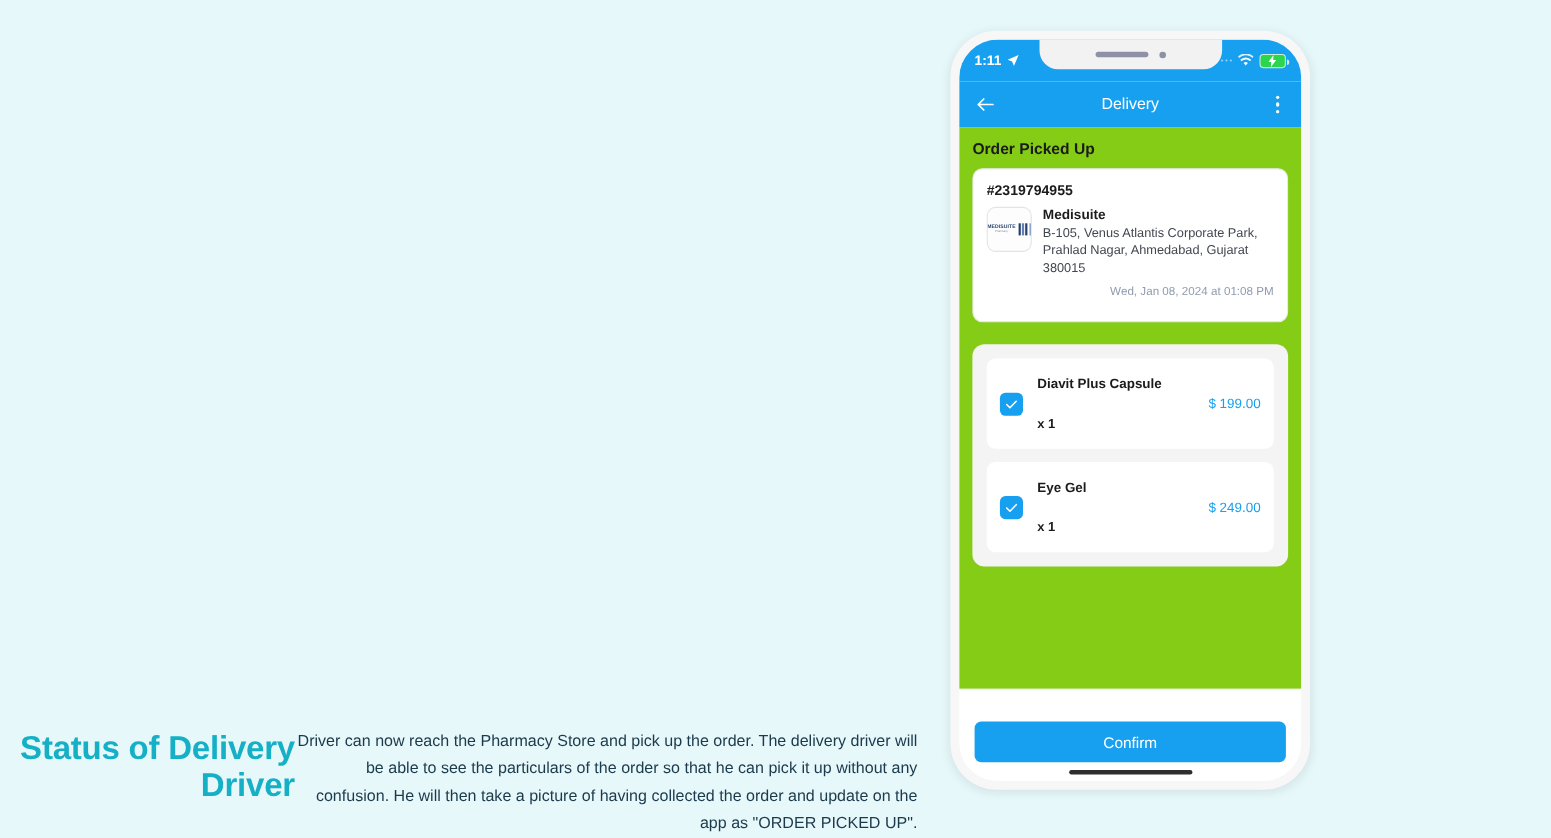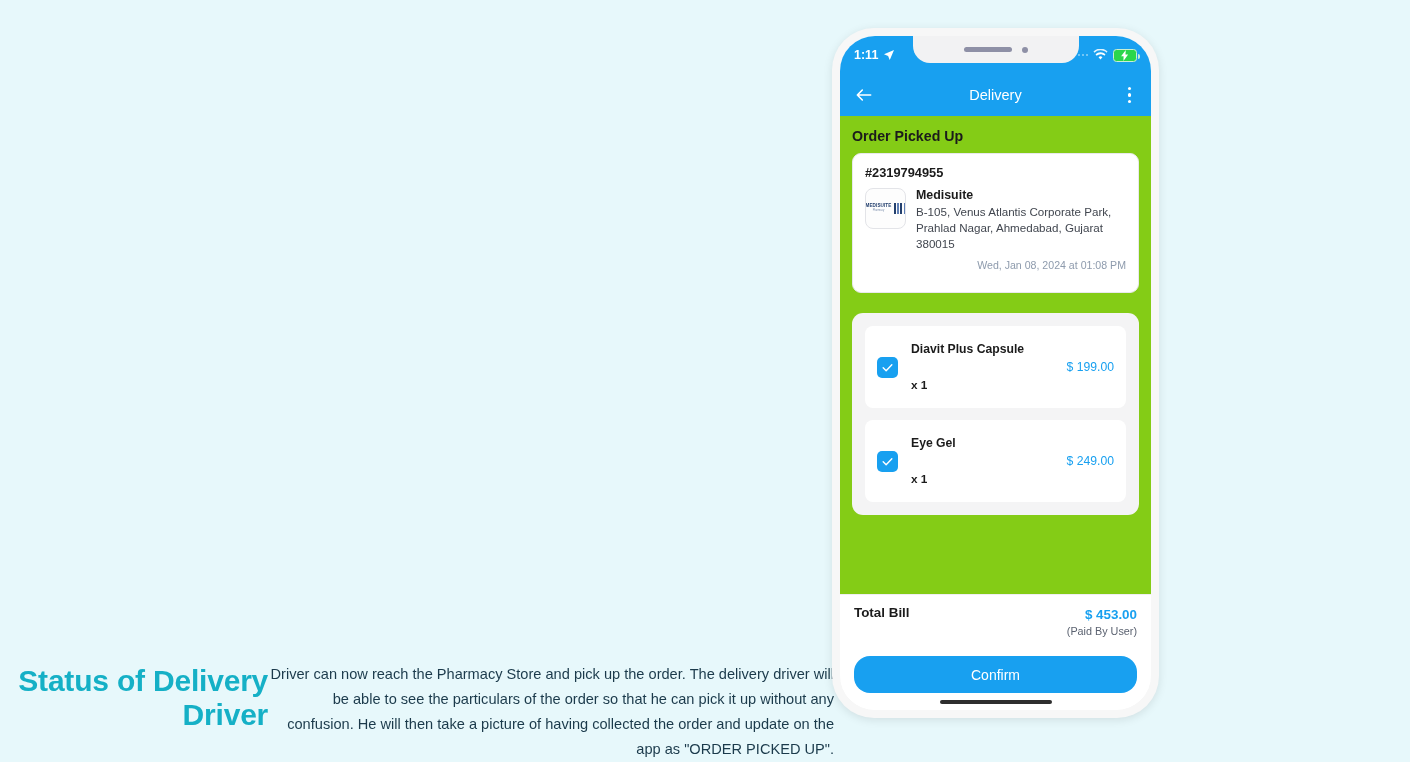--- a/index.html
+++ b/index.html
@@ -43,21 +43,21 @@
     font-size: 14.6px;
     line-height: 25px;
     color: #1b3a4b;
     text-align: right;
     width: 725px;
   }
 
   
   .phone {
     position: absolute;
-    left: 832px;
+    left: 864px;
     top: 28px;
     width: 327px;
     height: 690px;
     background: #f7f7f7;
     border-radius: 42px;
     box-shadow: 0 2px 10px rgba(0,0,0,0.10);
     padding: 8px;
   }
 
   .screen {
@@ -381,21 +381,21 @@
   .total-note {
     font-size: 10.8px;
     color: #5b6270;
     margin-top: 2px;
   }
   .confirm-btn {
     margin-top: 19px;
     width: 100%;
     height: 37px;
     border: none;
-    border-radius: 16px;
+    border-radius: 6px;
     background: #18a0f0;
     color: #ffffff;
     font-size: 14px;
     font-family: "Liberation Sans", sans-serif;
     cursor: pointer;
   }
   .home-indicator {
     width: 112px;
     height: 4px;
     border-radius: 3px;
@@ -512,25 +512,18 @@
             <div class="item-name">Eye Gel</div>
             <div class="item-price">$ 249.00</div>
             <div class="item-qty">x 1</div>
           </div>
         </div>
 
       </div>
     </div>
 
     <div class="bottom-bar">
-      <div class="total-row">
-        <span class="total-label">Total Bill</span>
-        <span class="total-right">
-          <span class="total-amount">$ 453.00</span>
-          <div class="total-note">(Paid By User)</div>
-        </span>
-      </div>
       <button class="confirm-btn">Confirm</button>
       <div class="home-indicator"></div>
     </div>
 
   </div>
 </div>
 
 </body></html>

